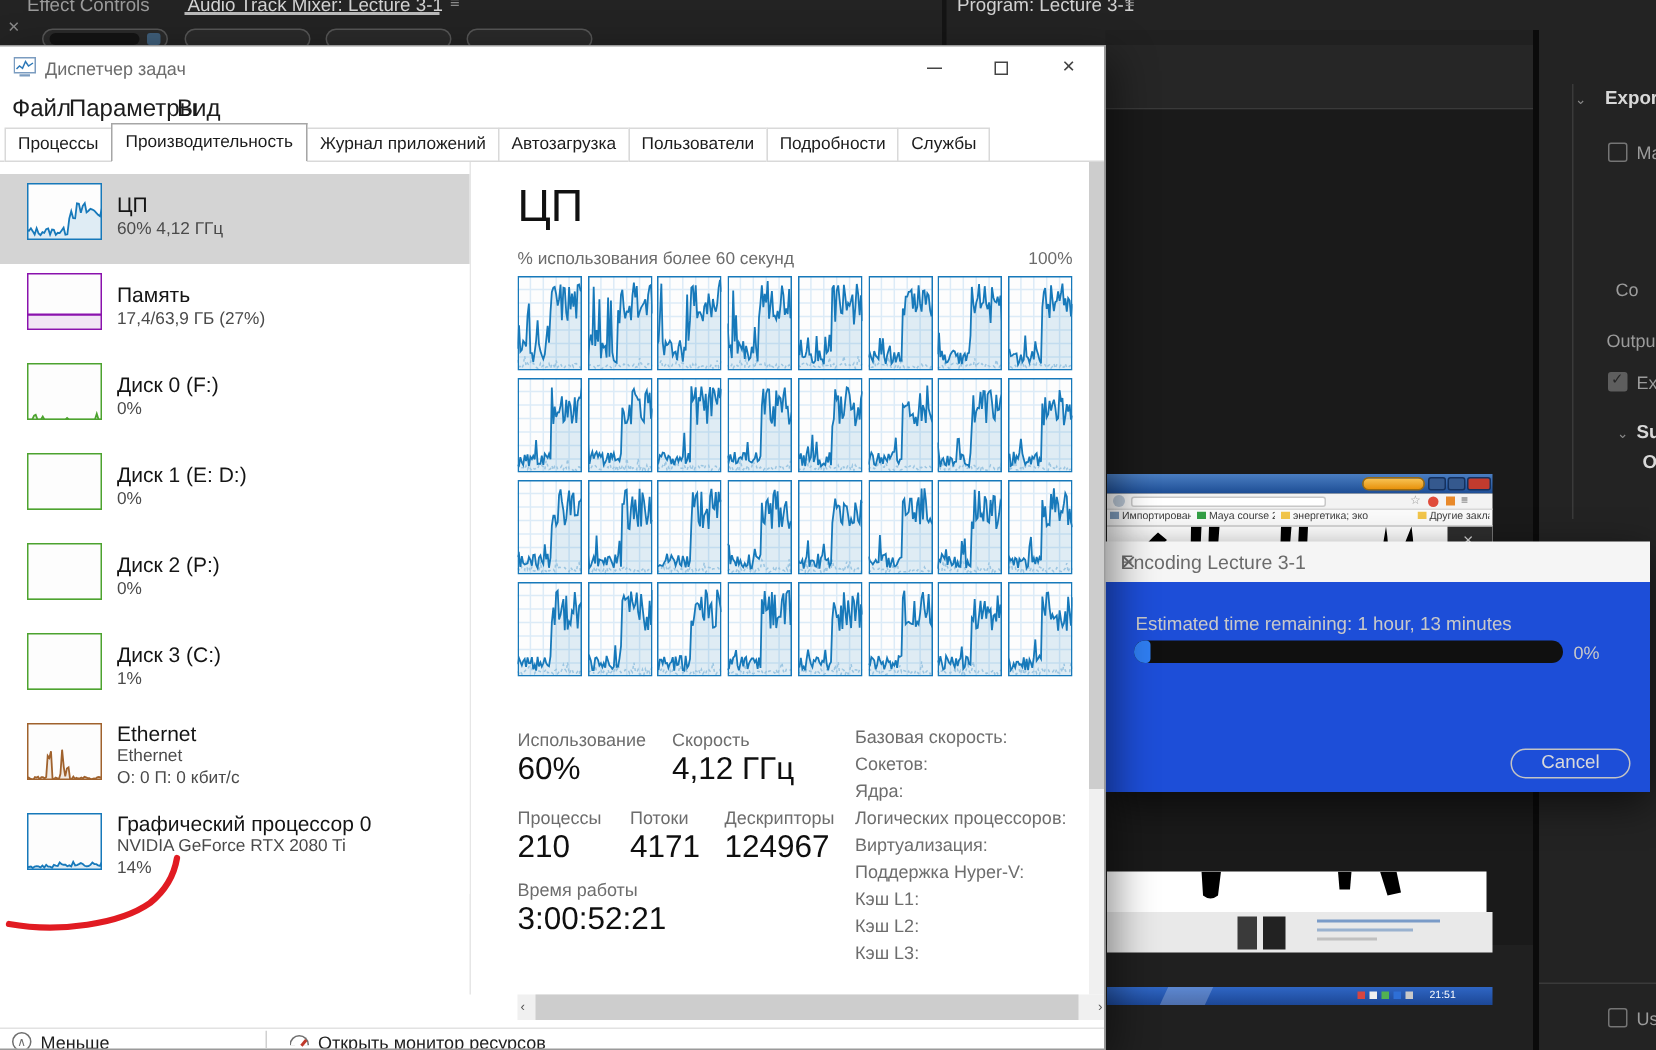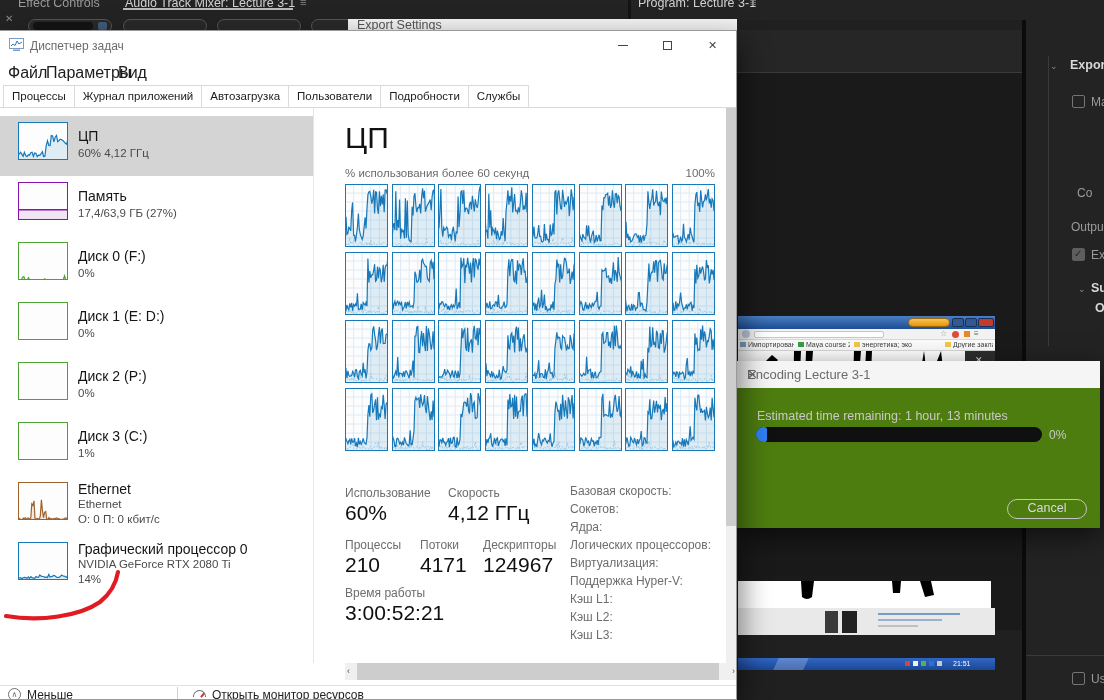--- a/index.html
+++ b/index.html
@@ -69,21 +69,21 @@
   .tb-streak{position:absolute;left:38px;top:0;width:30px;height:12px;background:rgba(255,255,255,0.22);transform:skewX(-25deg);}
   .tray-sq{position:absolute;top:3px;width:5px;height:5px;}
   .v-clock{position:absolute;left:215px;top:2px;font-size:7px;color:#fff;}
   .sil{position:absolute;left:0;top:0;}
 
   
   .enc{position:absolute;left:737px;top:361px;width:363px;height:167px;z-index:6;box-shadow:0 8px 26px rgba(0,0,0,0.6);}
   .enc-title{position:absolute;left:0;top:0;width:363px;height:27px;background:#f5f5f5;}
   .enc-title span{position:absolute;left:10px;top:6px;font-size:13px;color:#6b6b6b;}
   .enc-x{position:absolute;right:10px;top:5px;font-size:13px;color:#8f8f8f;}
-  .enc-body{position:absolute;left:0;top:27px;width:363px;height:140px;background:#4d7c0f;}
+  .enc-body{position:absolute;left:0;top:27px;width:363px;height:140px;background:#1d4ed8;}
   .enc-eta{position:absolute;left:20px;top:21px;font-size:12.5px;color:#c9c9c9;}
   .enc-track{position:absolute;left:19px;top:39px;width:286px;height:15px;background:#101010;border-radius:8px;}
   .enc-fill{position:absolute;left:0;top:0;height:15px;background:#2f7ef2;border-radius:8px 3px 3px 8px;}
   .enc-pct{position:absolute;left:312px;top:40px;font-size:12px;color:#c9c9c9;}
   .enc-cancel{position:absolute;left:270px;top:111px;width:80px;height:20px;border:1.5px solid #c4c4c4;border-radius:11px;
     color:#dadada;font-size:12.5px;text-align:center;line-height:17px;background:transparent;}
 
   
   .tm{position:absolute;left:0;top:30px;width:737px;height:670px;background:#fff;z-index:10;overflow:hidden;
     border:1px solid #9a9a9a;border-left:none;box-shadow:6px 8px 26px rgba(0,0,0,0.45);}
@@ -146,23 +146,20 @@
         <div class="pill" style="left: 28px;">
           <div class="inner"></div>
           <div class="blue"></div>
         </div>
         <div class="pill" style="left: 123px;"></div>
         <div class="pill" style="left: 217px;"></div>
         <div class="pill" style="left: 311px;"></div>
       </div>
   </div>
 
-  <div class="es-title">
-    <span>Export Settings</span>
-  </div>
 
   <div class="es-win">
     <div class="es-topstrip"></div>
     <div class="es-preview">
       <div class="video">
         <div class="v-title">
           <span class="v-pill"></span>
           <span class="v-btn" style="left:214px"></span>
           <span class="v-btn" style="left:227px"></span>
           <span class="v-btn red" style="left:240px"></span>
@@ -268,20 +265,21 @@
     <div class="capbtn" style="left:690px">
         <span class="cap-x">✕</span>
       </div>
     <div id="tm-menubar">
         <span class="tm-menu-item" style="left: 8px;">Файл</span>
         <span class="tm-menu-item" style="left: 46px;">Параметры</span>
         <span class="tm-menu-item" style="left: 118px;">Вид</span>
       </div>
     <div class="tm-tabs" id="tm-tabs">
         <span class="tm-tab">Процессы</span>
+        <span class="tm-tab active">Производительность</span>
         <span class="tm-tab">Журнал приложений</span>
         <span class="tm-tab">Автозагрузка</span>
         <span class="tm-tab">Пользователи</span>
         <span class="tm-tab">Подробности</span>
         <span class="tm-tab">Службы</span>
       </div>
     <div class="tm-sep"></div>
     <div id="tm-sidebar">
         <div class="side-item selected" style="top: 85px;">
           <span class="sname" style="top: 12px;">ЦП</span>

